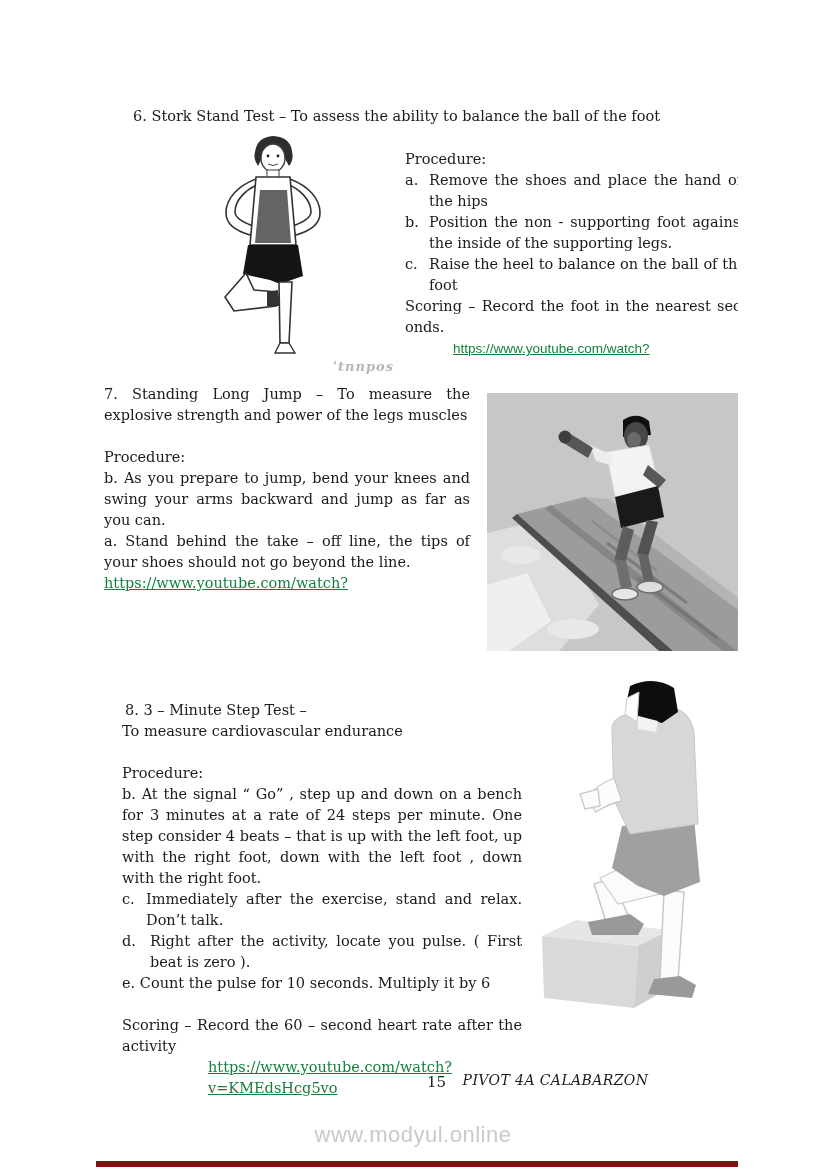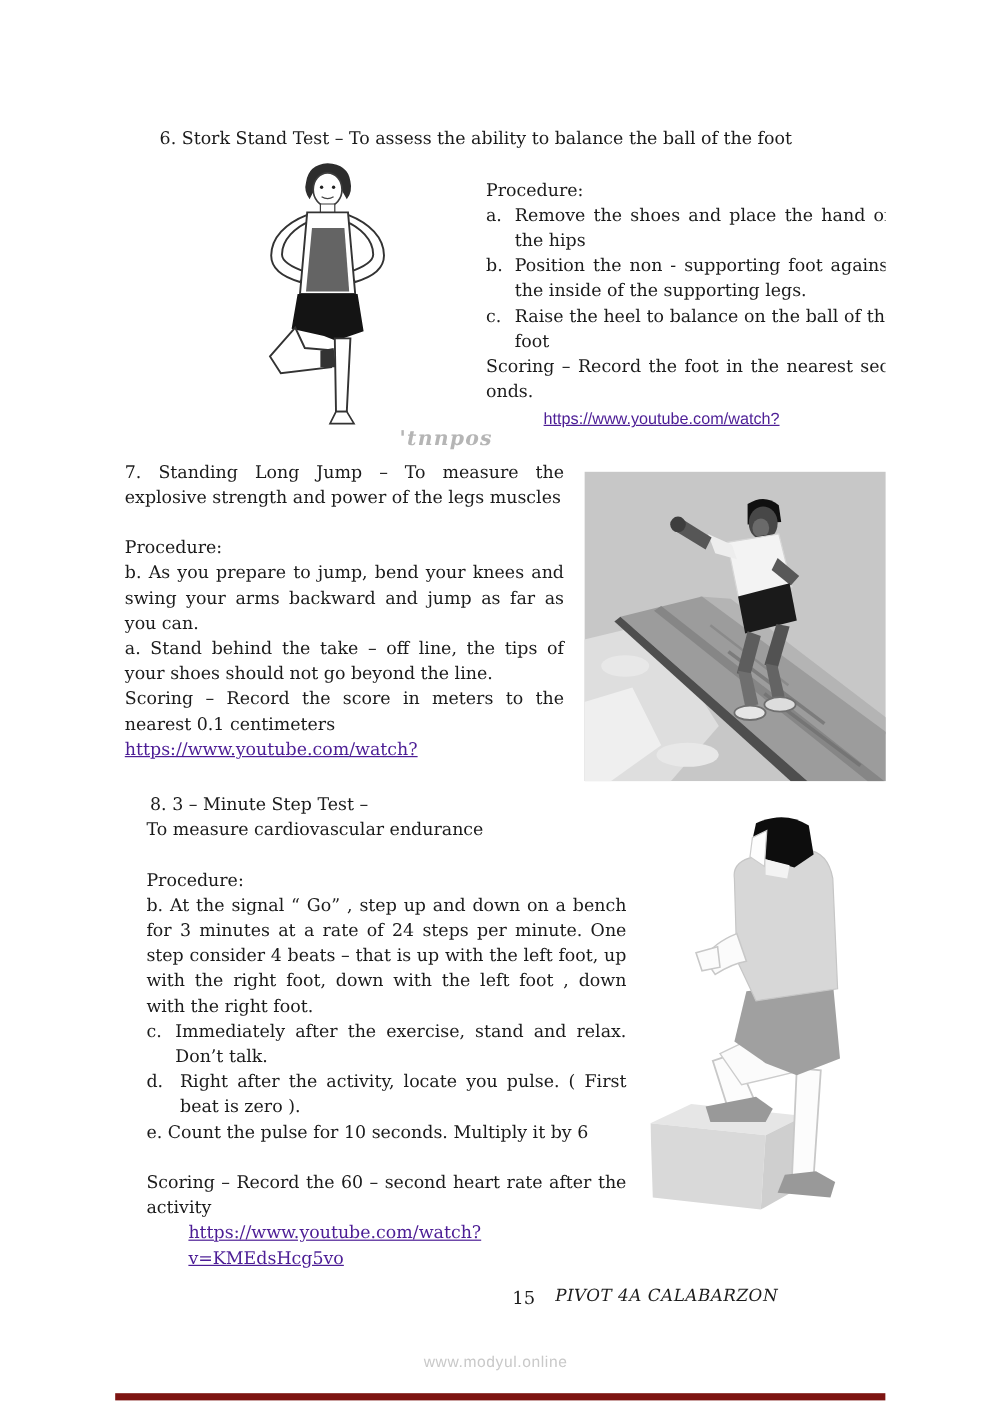--- a/index.html
+++ b/index.html
@@ -9,34 +9,34 @@
     font-family:"DejaVu Serif", serif; font-size:14.5px; line-height:21px;
     color:#1b1b1b; overflow:hidden;
   }
   .abs { position:absolute; }
   .just { text-align:justify; }
   .hang { display:flex; }
   .hang .m { flex:none; width:24px; }
   .hang .t { flex:1; text-align:justify; }
   .gap { height:21px; }
   .link {
-    color:#4c1d95; text-decoration:underline; cursor:pointer; display:inline-block;
+    color:#15803d; text-decoration:underline; cursor:pointer; display:inline-block;
   }
   .link-sans { font-family:"Liberation Sans", sans-serif; font-size:13.5px; }
   .s6-title { white-space:nowrap; }
   .s6-link-wrap { margin-left:48px; }
-  .s8-link-wrap { margin-left:35px; }
+  .s8-link-wrap { margin-left:86px; }
   .clip-mark {
-    color:#b5b5b5; font-style:italic; font-weight:bold; font-size:17px;
+    color:#b5b5b5; font-style:italic; font-weight:bold; font-size:13px;
     letter-spacing:1px;
   }
   .footer-brand { font-style:italic; font-size:14px; text-align:center; letter-spacing:0.4px; }
   .page-number { text-align:center; font-size:15px; }
   .site-watermark {
-    font-family:"Liberation Sans", sans-serif; font-size:13px; color:#c9c9c9;
+    font-family:"Liberation Sans", sans-serif; font-size:22px; color:#c9c9c9;
     text-align:center; letter-spacing:0.5px;
   }
   .bottom-bar { background:#7d1412; }
   svg { display:block; }
 </style>
 </head>
 <body>
 
 <div class="page">
 
@@ -92,21 +92,20 @@
       <a class="link link-sans">https://www.youtube.com/watch?</a>
     </div>
   </div>
 
   <div class="abs" style="left:104px; top:384px; width:366px;">
     <div class="just">7. Standing Long Jump – To measure the explosive strength and power of the legs muscles</div>
     <div class="gap"></div>
     <div>Procedure:</div>
     <div class="just">b. As you prepare to jump, bend your knees and swing your arms backward and jump as far as you can.</div>
     <div class="just">a. Stand behind the take – off line, the tips of your shoes should not go beyond the line.</div>
-    <div class="just">Scoring – Record the score in meters to the nearest 0.1 centimeters</div>
     <a class="link">https://www.youtube.com/watch?</a>
   </div>
 
   <div class="abs" style="left:487px; top:393px; width:258px; height:258px;">
     <svg viewBox="0 0 258 258" width="258" height="258">
       <rect width="258" height="258" fill="#c7c7c7"></rect>
 
       <path d="M0,140 L58,126 L112,212 L72,258 L0,258 Z" fill="#dedede"></path>
       <path d="M0,192 L40,180 L64,228 L22,258 L0,258 Z" fill="#efefef"></path>
       <ellipse cx="34" cy="162" rx="20" ry="9" fill="#e8e8e8"></ellipse>
@@ -138,21 +137,21 @@
       <path d="M136,133 L127,168 L138,171 L147,137 Z" fill="#5d5d5d"></path>
       <path d="M128,166 L134,196 L145,194 L139,168 Z" fill="#6f6f6f"></path>
       <path d="M160,127 L150,161 L161,164 L171,129 Z" fill="#525252"></path>
       <path d="M151,160 L157,190 L167,188 L161,162 Z" fill="#646464"></path>
 
       <ellipse cx="138" cy="201" rx="13" ry="6" fill="#e6e6e6" stroke="#6f6f6f" stroke-width="1.5"></ellipse>
       <ellipse cx="163" cy="194" rx="13" ry="6" fill="#dddddd" stroke="#6f6f6f" stroke-width="1.5"></ellipse>
     </svg>
   </div>
 
-  <div class="abs" style="left:122px; top:661px; width:400px;">
+  <div class="abs" style="left:122px; top:700px; width:400px;">
     <div style="padding-left:3px;">8. 3 – Minute Step Test –</div>
     <div>To measure cardiovascular endurance</div>
     <div class="gap"></div>
     <div>Procedure:</div>
     <div class="just">
       <span>b.</span>
       <span>At the signal “ Go” , step up and down on a bench for 3 minutes at a rate of 24 steps per minute. One step consider 4 beats – that is up with the left foot, up with the right foot, down with the  left foot , down with the right foot.</span>
     </div>
     <div class="hang">
       <span class="m">c.</span>

